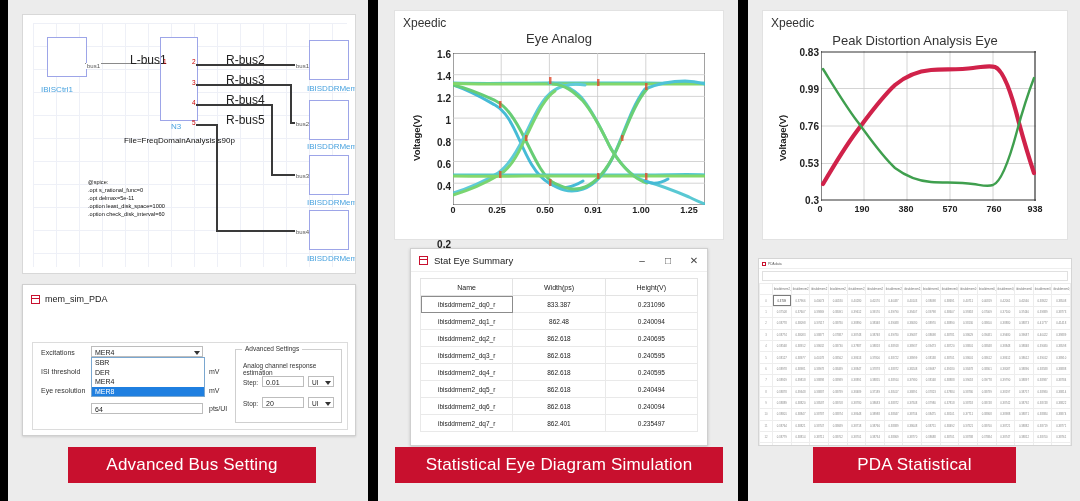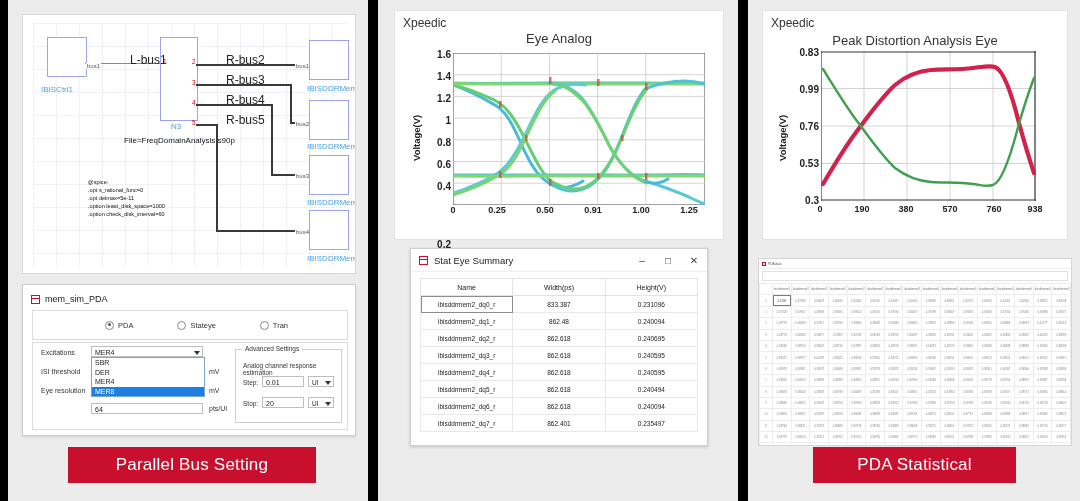--- a/index.html
+++ b/index.html
@@ -176,36 +176,20 @@
 .option least_disk_space=1000
 .option check_disk_interval=60</div>
     </div>
 
     <div class="dlg">
       <div class="dlg-title">
         <span class="app-ico"></span>
         <span>mem_sim_PDA</span>
       </div>
 
-      <div class="grp" id="grp-mode">
-        <div class="radio-row">
-          <span class="rb on">
-              <i></i>
-              <span>PDA</span>
-            </span>
-          <span class="rb">
-              <i></i>
-              <span>Stateye</span>
-            </span>
-          <span class="rb">
-              <i></i>
-              <span>Tran</span>
-            </span>
-        </div>
-      </div>
 
       <div class="grp" id="grp-params">
         <div class="frm">
           <span class="fl" style="top:6px;">Excitations</span>
           <span class="fl" style="top:25px;">ISI threshold</span>
           <span class="fl" style="top:44px;">Eye resolution</span>
 
           <div class="combo" style="left:58px;top:3px;width:112px;">
             <span class="val">MER4</span>
             <span class="arw"></span>
@@ -243,21 +227,21 @@
             </div>
             <div class="ucombo" style="left:72px;top:47px;">
               <span class="val">UI</span>
               <span class="arw"></span>
             </div>
           </div>
         </div>
       </div>
     </div>
 
-    <div class="caption" id="cap-left">Parallel Bus Setting</div>
+    <div class="caption" id="cap-left">Advanced Bus Setting</div>
   </div>
 
   <div class="panel" id="panel-mid">
 
     <div class="chartcard" id="chart-eye">
       <span class="brand">Xpeedic</span>
       <span class="ctitle" style="top:20px;">Eye Analog</span>
       <span class="ylab" style="left:16px;top:150px;">Voltage(V)</span>
 
       <span class="tickY" style="left:28px;top:38px;width:28px;">1.6</span>
@@ -376,20 +360,21 @@
             </tr>
           <tr>
               <td class="name">ibisddrmem2_dq7_r</td>
               <td>862.401</td>
               <td>0.235497</td>
             </tr>
         </tbody>
       </table>
     </div>
 
+    <div class="caption" id="cap-mid">Statistical Eye Diagram Simulation</div>
   </div>
 
   <div class="panel" id="panel-right">
 
     <div class="chartcard" id="chart-pda">
       <span class="brand">Xpeedic</span>
       <span class="ctitle" style="top:22px;">Peak Distortion Analysis Eye</span>
       <span class="ylab" style="left:14px;top:150px;">Voltage(V)</span>
 
       <span class="tickY" style="left:22px;top:36px;width:34px;">0.83</span>

